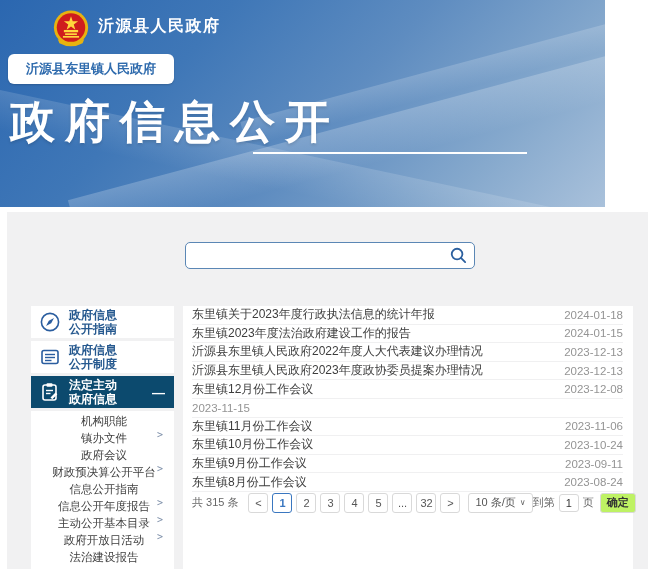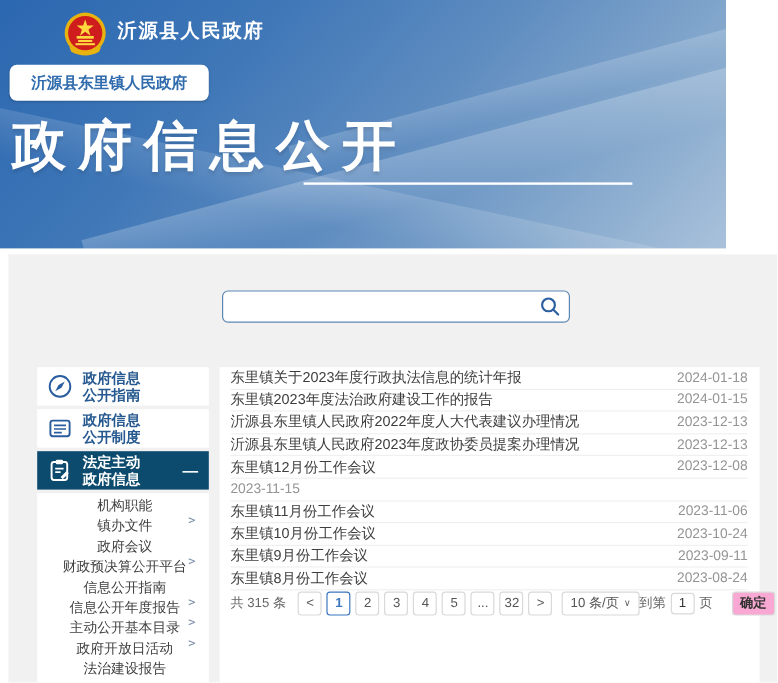--- a/index.html
+++ b/index.html
@@ -79,22 +79,22 @@
     height:20px; margin-left:8px; padding:0 6px; border:1px solid #d9d9d9; border-radius:3px;
     background:#fff; display:flex; align-items:center; gap:4px; color:#555; cursor:pointer; white-space:nowrap;
   }
   .psel .caret { font-size:8px; color:#666; }
   .goto { display:flex; align-items:center; gap:4px; margin-left:auto; white-space:nowrap; }
   .goto input {
     width:20px; height:18px; border:1px solid #d9d9d9; border-radius:3px;
     text-align:center; font-size:11px; color:#333; outline:none; font-family:inherit;
   }
   .confirm {
-    height:20px; padding:0 6px; margin-left:12px; border:1px solid #d9d9d9; border-radius:3px;
-    background:#f9a8d4; font-size:11px; color:#333; font-weight:bold; cursor:pointer; font-family:inherit;
+    height:20px; padding:0 6px; margin-left:2px; border:1px solid #d9d9d9; border-radius:3px;
+    background:#bef264; font-size:11px; color:#333; font-weight:bold; cursor:pointer; font-family:inherit;
   }
 </style>
 </head>
 <body>
 
 <div id="page">
 
   <div class="banner">
     <div class="streak s1"></div>
     <div class="streak s2"></div>

